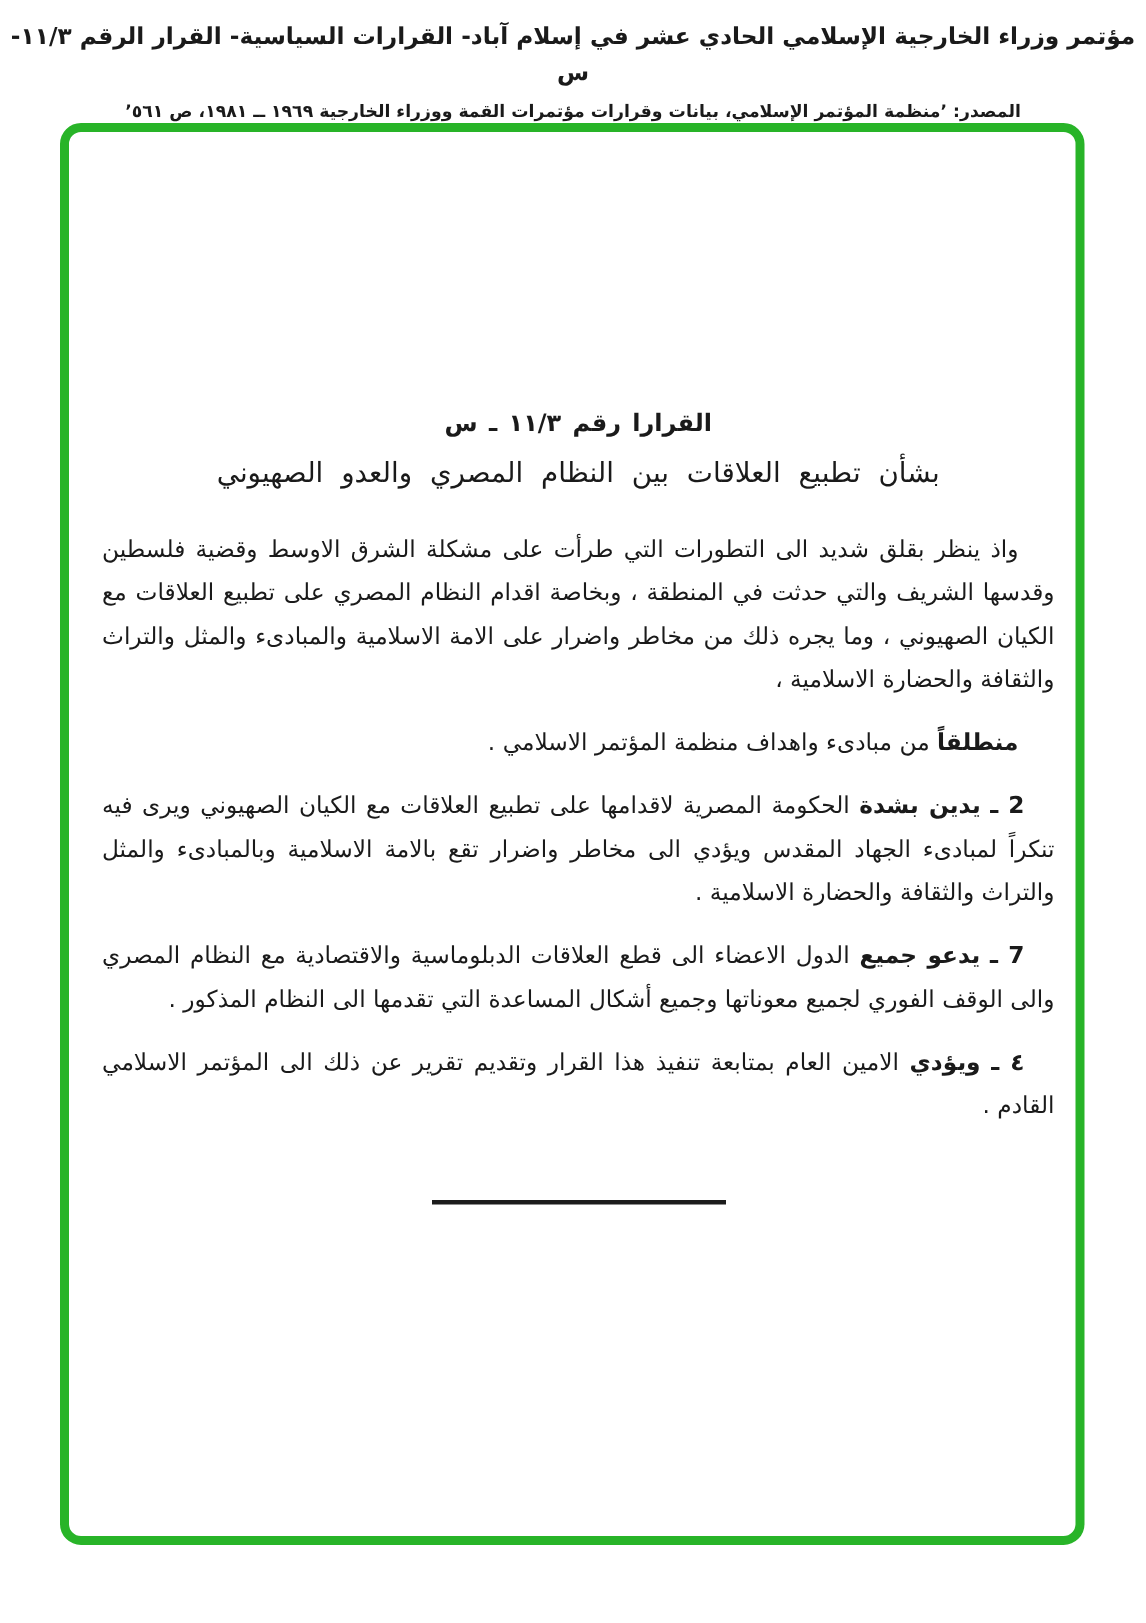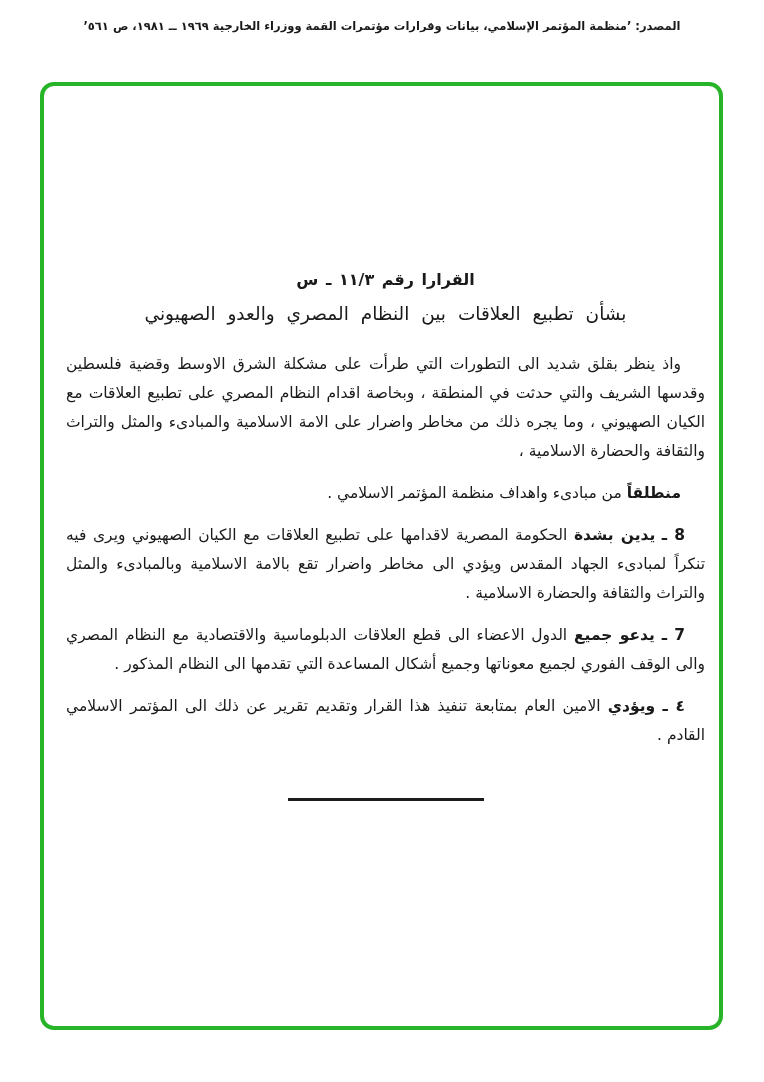--- a/index.html
+++ b/index.html
@@ -26,21 +26,21 @@
   .header-line2 {
     font-size: 11.5px;
     font-weight: bold;
     line-height: 20px;
     margin-top: 4px;
   }
   .document-frame {
     position: absolute;
     top: 82px; left: 40px;
     width: 683px; height: 948px;
-    border: 4px solid #ef4444;
+    border: 6px solid #ef4444;
     border-radius: 14px;
     background: #ffffff;
   }
   .doc-content {
     direction: rtl;
     padding: 184px 14px 0 22px;
   }
   .resolution-number {
     text-align: center;
     font-weight: bold;
@@ -74,40 +74,41 @@
     height: 3px;
     background: #1c1c1c;
     margin: 48px auto 0 auto;
   }
   b { font-weight: bold; }
 </style>
 </head>
 <body>
 
 <div class="header">
+  <div class="header-line1">مؤتمر وزراء الخارجية الإسلامي الحادي عشر في إسلام آباد- القرارات السياسية- القرار الرقم ١١/٣- س</div>
   <div class="header-line2">المصدر: ’منظمة المؤتمر الإسلامي، بيانات وقرارات مؤتمرات القمة ووزراء الخارجية ١٩٦٩ ــ ١٩٨١، ص ٥٦١’</div>
 </div>
 
 <div class="document-frame" style="border-color: rgb(40, 180, 40);">
   <div class="doc-content">
 
     <div class="resolution-number">القرارا رقم ١١/٣ ـ س</div>
 
     <div class="doc-title">بشأن تطبيع العلاقات بين النظام المصري والعدو الصهيوني</div>
 
 
     <p class="para">واذ ينظر بقلق شديد الى التطورات التي طرأت على مشكلة الشرق الاوسط وقضية فلسطين وقدسها الشريف والتي حدثت في المنطقة ، وبخاصة اقدام النظام المصري على تطبيع العلاقات مع الكيان الصهيوني ، وما يجره ذلك من مخاطر واضرار على الامة الاسلامية والمبادىء والمثل والتراث والثقافة والحضارة الاسلامية ،</p>
 
     <p class="para">
       <b>منطلقاً</b>
       <span>من مبادىء واهداف منظمة المؤتمر الاسلامي .</span>
     </p>
 
     <p class="item">
-      <b>8 ـ</b>
+      <b>2 ـ</b>
       <b>يدين بشدة</b>
       <span>الحكومة المصرية لاقدامها على تطبيع العلاقات مع الكيان الصهيوني ويرى فيه تنكراً لمبادىء الجهاد المقدس ويؤدي الى مخاطر واضرار تقع بالامة الاسلامية وبالمبادىء والمثل والتراث والثقافة والحضارة الاسلامية .</span>
     </p>
 
     <p class="item">
       <b>7 ـ</b>
       <b>يدعو جميع</b>
       <span>الدول الاعضاء الى قطع العلاقات الدبلوماسية والاقتصادية مع النظام المصري والى الوقف الفوري لجميع معوناتها وجميع أشكال المساعدة التي تقدمها الى النظام المذكور .</span>
     </p>
 

